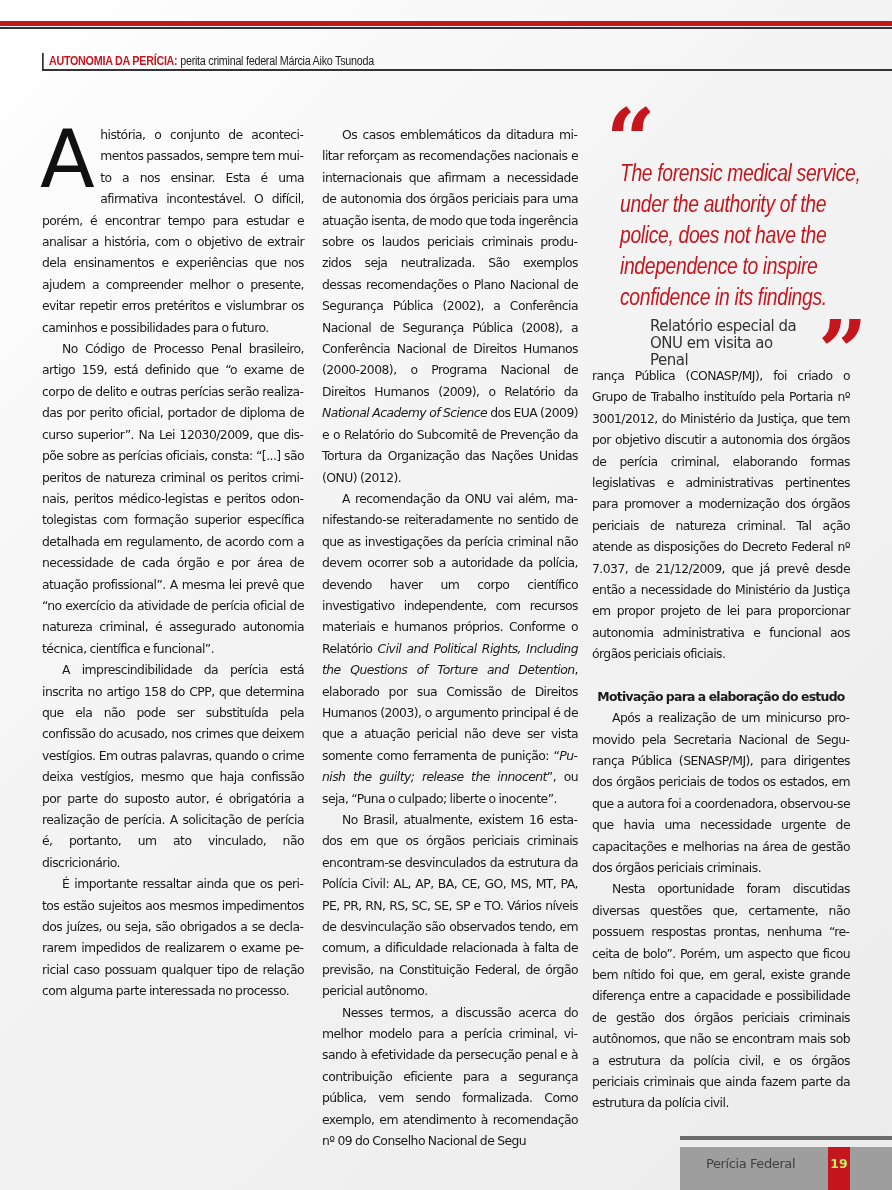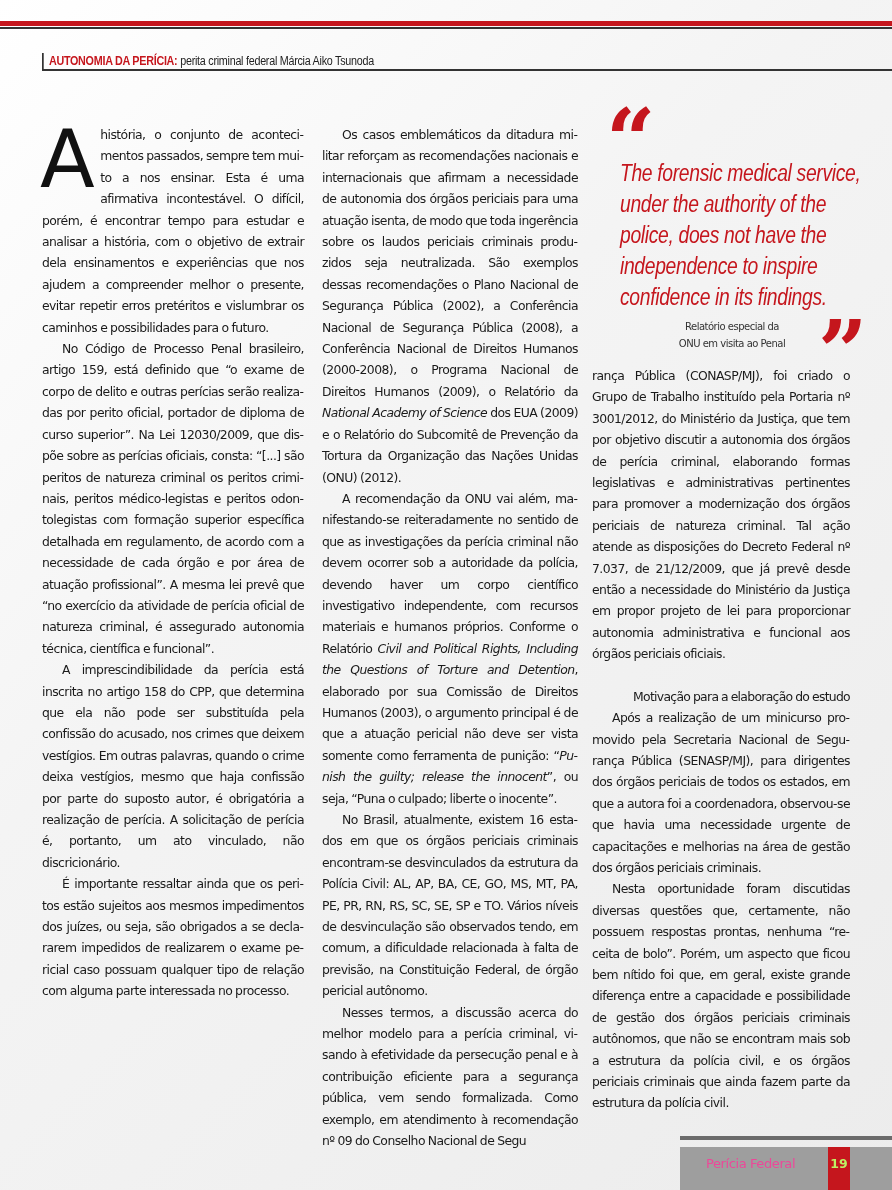--- a/index.html
+++ b/index.html
@@ -30,47 +30,47 @@
   }
   .col p { margin: 0; text-indent: 20px; }
   .col p.first { text-indent: 0; }
   .c1 { left: 42px; width: 262px; }
   .c2 { left: 322px; width: 256px; }
   .c3 { left: 592px; width: 258px; top: 325px; margin-top: 40px; }
   .dropcap {
     float: left; font-family: "DejaVu Sans", sans-serif; font-size: 80px; line-height: 64px;
     height: 62px; margin: 4px 6px 0 -2px; color: #111; font-weight: normal;
   }
-  .subhead { font-weight: normal; text-align: right; text-indent: 0 !important; margin-top: 21px !important; letter-spacing: -0.7px; }
+  .subhead { font-weight: bold; text-align: center; text-indent: 0 !important; margin-top: 21px !important; letter-spacing: -0.7px; }
 
   .quote-mark-open {
     position: absolute; left: 606px; top: 100px; font-family: "DejaVu Serif", serif;
     font-size: 86px; font-weight: bold; color: #c5161d; line-height: 80px;
   }
   .quote-text {
     position: absolute; left: 620px; top: 158px; width: 260px;
     font-family: "Liberation Sans", sans-serif; font-style: italic; font-size: 23px;
     line-height: 31px; color: #c5161d; letter-spacing: -0.4px;
     transform: scaleX(0.84); transform-origin: left top; width: 300px;
   }
   .quote-source {
-    position: absolute; left: 650px; top: 318px; width: 164px; text-align: center;
-    font-family: "DejaVu Sans", sans-serif; font-size: 10px; line-height: 17px; color: #333;
+    position: absolute; left: 650px; top: 318px; width: 164px; text-align: left;
+    font-family: "DejaVu Sans", sans-serif; font-size: 15px; line-height: 17px; color: #333;
     letter-spacing: -0.5px;
   }
   .quote-mark-close {
     position: absolute; left: 818px; top: 312px; font-family: "DejaVu Serif", serif;
     font-size: 86px; font-weight: bold; color: #c5161d; line-height: 80px;
   }
 
   .footer-rule { position: absolute; left: 680px; top: 1136px; width: 212px; height: 4px; background: #6b6b6b; }
   .footer-bar { position: absolute; left: 680px; top: 1147px; width: 212px; height: 43px; background: #9e9e9e; }
   .footer-title {
     position: absolute; left: 706px; top: 1156px; font-family: "DejaVu Sans", sans-serif;
-    font-size: 13px; color: #ec4899; letter-spacing: -0.4px;
+    font-size: 13px; color: #404040; letter-spacing: -0.4px;
   }
   .page-num {
     position: absolute; left: 828px; top: 1147px; width: 22px; height: 47px; background: #c5161d;
     color: #bef264; font-family: "DejaVu Sans", sans-serif; font-weight: bold; font-size: 12.5px;
     text-align: center; line-height: 33px;
   }
   i { font-style: italic; }
 </style>
 </head>
 <body>

